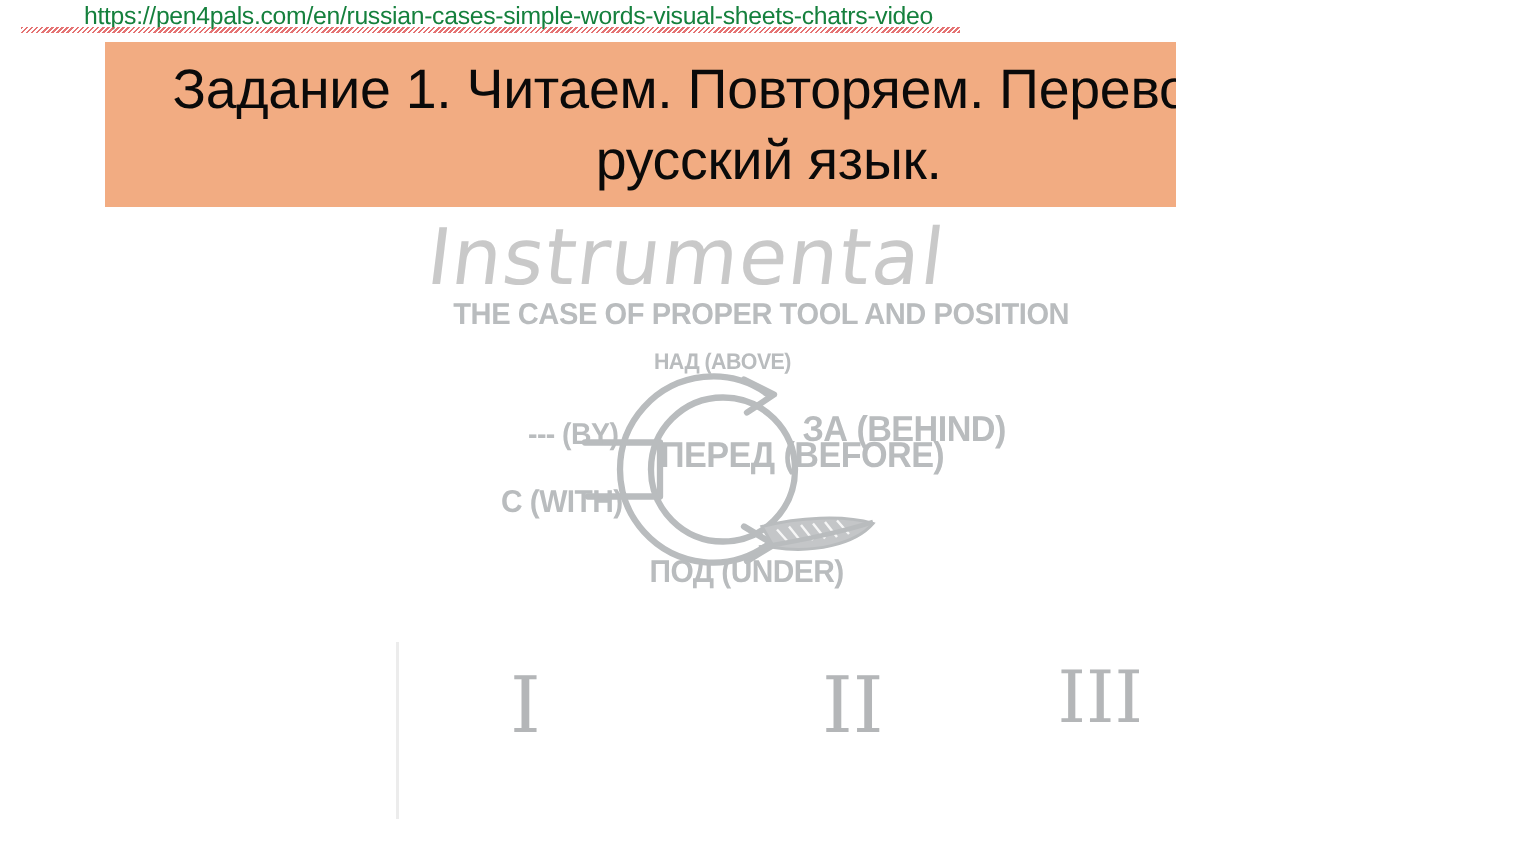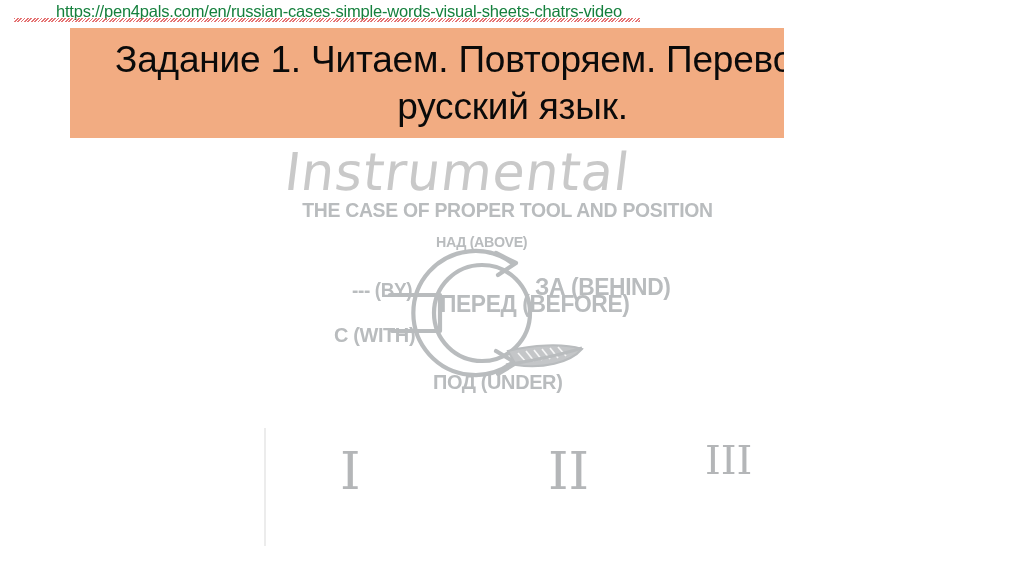--- a/index.html
+++ b/index.html
@@ -162,21 +162,21 @@
     background: #ececec;
   }
   .roman-num {
     position: absolute;
     font-family: "DejaVu Serif", serif;
     color: #b4b6b8;
     font-weight: 400;
   }
   #roman-1 { left: 340px; top: 18px; font-size: 52px; }
   #roman-2 { left: 548px; top: 18px; font-size: 52px; }
-  #roman-3 { left: 705px; top: 14px; font-size: 40px; }
+  #roman-3 { left: 705px; top: 14px; font-size: 48px; }
 
   
   #right-clip {
     position: absolute;
     left: 784px; top: 0;
     width: 240px; height: 571px;
     background: #ffffff;
   }
 </style>
 </head>

